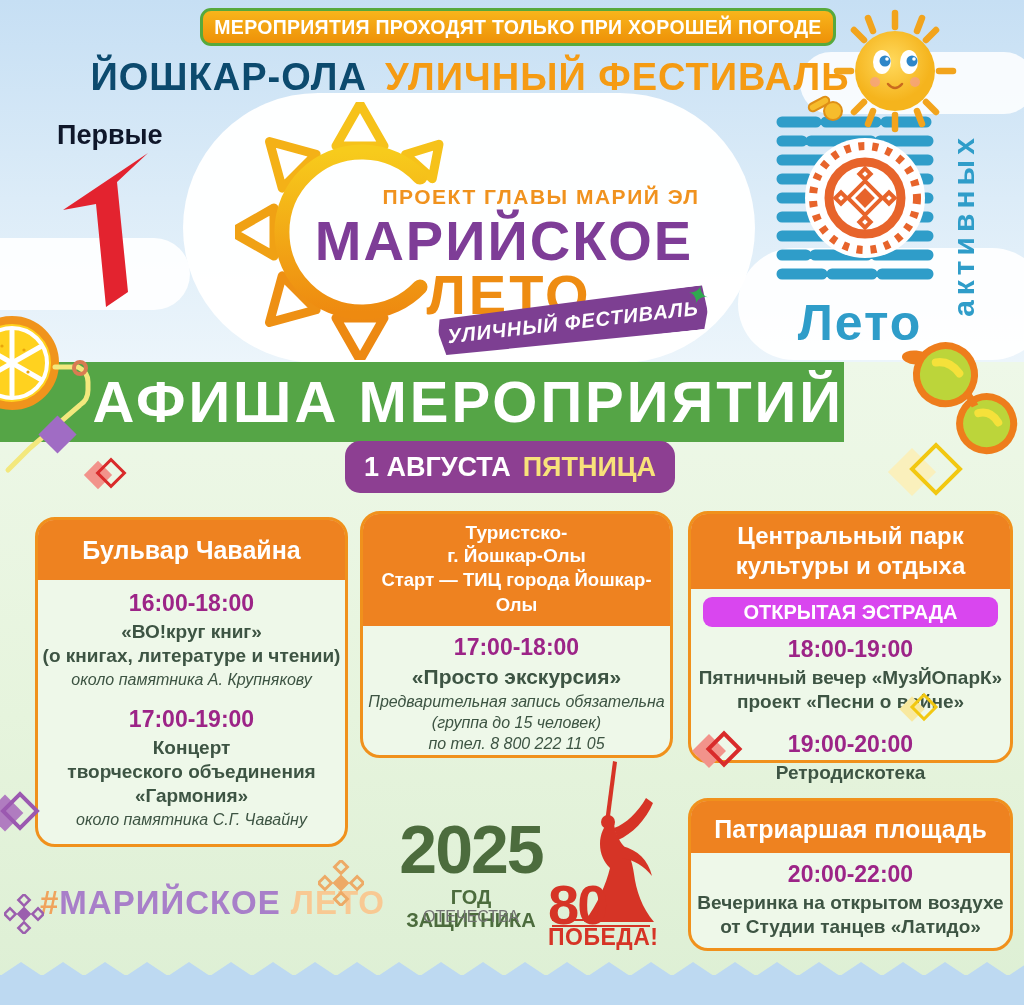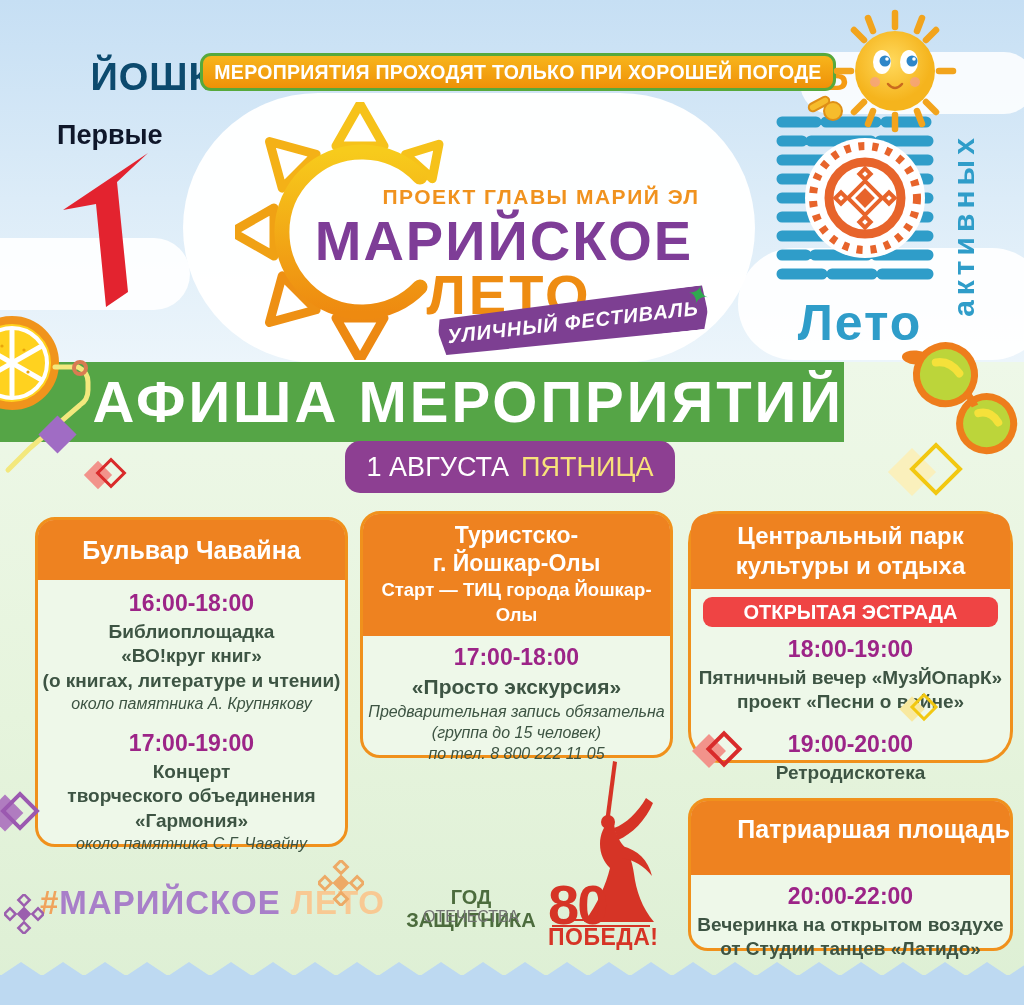--- a/index.html
+++ b/index.html
@@ -12,21 +12,21 @@
     background:linear-gradient(180deg,#eef8e8 0%,#e6f4dd 55%,#ddefd4 100%);}
   .cloud{position:absolute;background:#fff;border-radius:80px;}
   .c1{left:800px;top:52px;width:235px;height:62px;opacity:.85;}
   .c2{left:-50px;top:238px;width:240px;height:72px;opacity:.9;}
   .c3{left:738px;top:248px;width:310px;height:112px;opacity:.92;}
   .blob{left:183px;top:93px;width:572px;height:270px;border-radius:135px;opacity:.97;}
   
   .weather{position:absolute;left:200px;top:8px;width:630px;height:32px;
     background:linear-gradient(180deg,#f8b51b,#ee9108);border:3px solid #57a93c;
     border-radius:11px;color:#fff;font-weight:bold;font-size:19.5px;line-height:32px;
-    text-align:center;letter-spacing:.3px;z-index:5;margin-top:45px;}
+    text-align:center;letter-spacing:.3px;z-index:5;}
   
   .cityline{position:absolute;left:0;top:56px;width:940px;text-align:center;
     font-size:38px;font-weight:800;letter-spacing:1px;z-index:4;white-space:nowrap;}
   .city{color:#0c4a6e;margin-right:18px;}
   .festival{color:#f59b13;}
   
   .pervye-label{position:absolute;left:57px;top:120px;font-size:27px;font-weight:800;
     color:#0f172a;z-index:4;}
   .pervye-logo{position:absolute;left:60px;top:150px;z-index:4;}
   
@@ -50,49 +50,49 @@
   .aktiv-word{position:absolute;left:71px;top:101px;width:240px;height:32px;
     transform:rotate(-90deg);text-align:center;font-size:30px;font-weight:800;
     color:#2f9dc9;letter-spacing:5px;}
   
   .afisha{position:absolute;left:0;top:362px;width:844px;height:80px;background:#55a546;
     z-index:2;text-align:right;}
   .afisha-title{font-size:58px;font-weight:800;color:#fff;letter-spacing:3px;
     line-height:80px;white-space:nowrap;}
   .datepill{position:absolute;left:345px;top:441px;width:330px;height:52px;background:#8d3f92;
     border-radius:15px;display:flex;align-items:center;justify-content:center;gap:12px;
-    font-size:27px;font-weight:400;z-index:3;}
+    font-size:27px;font-weight:700;z-index:3;}
   .date-text{color:#fff;} .weekday-text{color:#f8e27a;}
   
   .decor{position:absolute;z-index:6;}
   .dia{position:absolute;transform:rotate(45deg);box-sizing:border-box;z-index:6;}
   .ring{position:absolute;border-radius:50%;box-sizing:border-box;z-index:6;}
   
   .card{position:absolute;background:#eef8e9;border:3px solid #f0911c;border-radius:20px;
     box-sizing:border-box;z-index:4;text-align:center;color:#3d5443;}
   .card-header{background:#ee8220;color:#fff;font-weight:bold;text-align:center;
     border-radius:16px 16px 0 0;}
   .time{color:#9c2487;font-weight:800;font-size:23px;}
   .evline{font-size:19px;font-weight:bold;line-height:1.28;}
   .evnote{font-size:16px;font-style:italic;line-height:1.32;}
   .card1{left:35px;top:517px;width:313px;height:330px;}
   .card1 .card-header{height:60px;line-height:60px;font-size:25px;}
   .card1 .body{padding-top:10px;}
   .card2{left:360px;top:511px;width:313px;height:247px;}
   .card2 .card-header{padding:7px 0 8px;}
-  .card2 .vline{font-size:23px;line-height:1.22;}
+  .card2 .vline{font-size:19px;line-height:1.22;}
   .card2 .vsub{font-size:18.5px;font-weight:bold;line-height:1.35;margin-top:1px;}
   .card2 .body{padding-top:8px;}
-  .card3{left:688px;top:511px;width:325px;height:252px;border-radius:32px;}
+  .card3{left:688px;top:511px;width:325px;height:252px;}
   .card3 .card-header{padding:7px 0;font-size:24px;line-height:1.27;}
-  .stagebar{margin:8px 12px 0;background:#ef4444;border-radius:9px;height:30px;
+  .stagebar{margin:8px 12px 0;background:#d946ef;border-radius:9px;height:30px;
     line-height:30px;color:#fff;font-weight:800;font-size:20px;}
   .card3 .body{padding-top:9px;}
   .card4{left:688px;top:798px;width:325px;height:153px;}
-  .card4 .card-header{height:74px;line-height:56px;font-size:25px;text-align:right;}
+  .card4 .card-header{height:52px;line-height:56px;font-size:25px;}
   .card4 .body{padding-top:8px;}
   .mt{margin-top:16px;}
   .time{margin-bottom:3px;}
   
   .year-num{position:absolute;left:395px;top:818px;width:152px;text-align:center;
     font-size:68px;line-height:62px;font-weight:800;color:#4c6c3d;letter-spacing:-2px;z-index:4;}
   .year-l1{position:absolute;left:395px;top:886px;width:152px;text-align:center;
     font-size:20px;font-weight:bold;color:#4c6c3d;z-index:4;}
   .year-l2{position:absolute;left:395px;top:908px;width:152px;text-align:center;
     font-size:16px;font-weight:normal;color:#737373;z-index:4;}
@@ -284,21 +284,20 @@
   <div class="dia" style="left:914px;top:697px;width:20px;height:20px;border:3px solid #f2c811;"></div>
   <div class="dia" style="left:697px;top:739px;width:24px;height:24px;background:#f2938b;"></div>
   <div class="dia" style="left:711px;top:736px;width:26px;height:26px;border:4px solid #d92b2b;"></div>
   <div class="dia" style="left:-8px;top:800px;width:26px;height:26px;background:#b07cc0;"></div>
   <div class="dia" style="left:6px;top:797px;width:28px;height:28px;border:4px solid #9b59b0;"></div>
 
   <div class="card card1">
     <div class="card-header">Бульвар Чавайна</div>
     <div class="body">
       <div class="time">16:00-18:00</div>
-      <div class="evline">Библиоплощадка</div>
       <div class="evline">«ВО!круг книг»</div>
       <div class="evline">(о книгах, литературе и чтении)</div>
       <div class="evnote">около памятника А. Крупнякову</div>
       <div class="time mt">17:00-19:00</div>
       <div class="evline">Концерт</div>
       <div class="evline">творческого объединения</div>
       <div class="evline">«Гармония»</div>
       <div class="evnote">около памятника С.Г. Чавайну</div>
     </div>
   </div>
@@ -335,20 +334,21 @@
 
   <div class="card card4">
     <div class="card-header">Патриаршая площадь</div>
     <div class="body">
       <div class="time">20:00-22:00</div>
       <div class="evline">Вечеринка на открытом воздухе</div>
       <div class="evline">от Студии танцев «Латидо»</div>
     </div>
   </div>
 
+  <div class="year-num">2025</div>
   <div class="year-l1">ГОД ЗАЩИТНИКА</div>
   <div class="year-l2">ОТЕЧЕСТВА</div>
   <svg class="statue" width="104" height="165" viewBox="0 0 104 165">
     <g fill="#d63426">
       <path d="M57,1 L61,2 L53,64 L49,62 Z"></path>
       <circle cx="52" cy="62" r="7"></circle>
       <path d="M58,68 C70,64 82,52 90,38 L97,43 C90,60 76,74 62,80 Z"></path>
       <path d="M54,60 C48,66 44,74 44,84 C44,94 48,102 54,108 C50,124 42,144 28,162 L98,162
                C86,148 80,130 78,114 C76,100 72,90 66,84 C62,78 58,70 58,62 Z"></path>
       <path d="M66,86 C82,90 92,100 96,116 C88,106 78,100 66,98 Z"></path>

